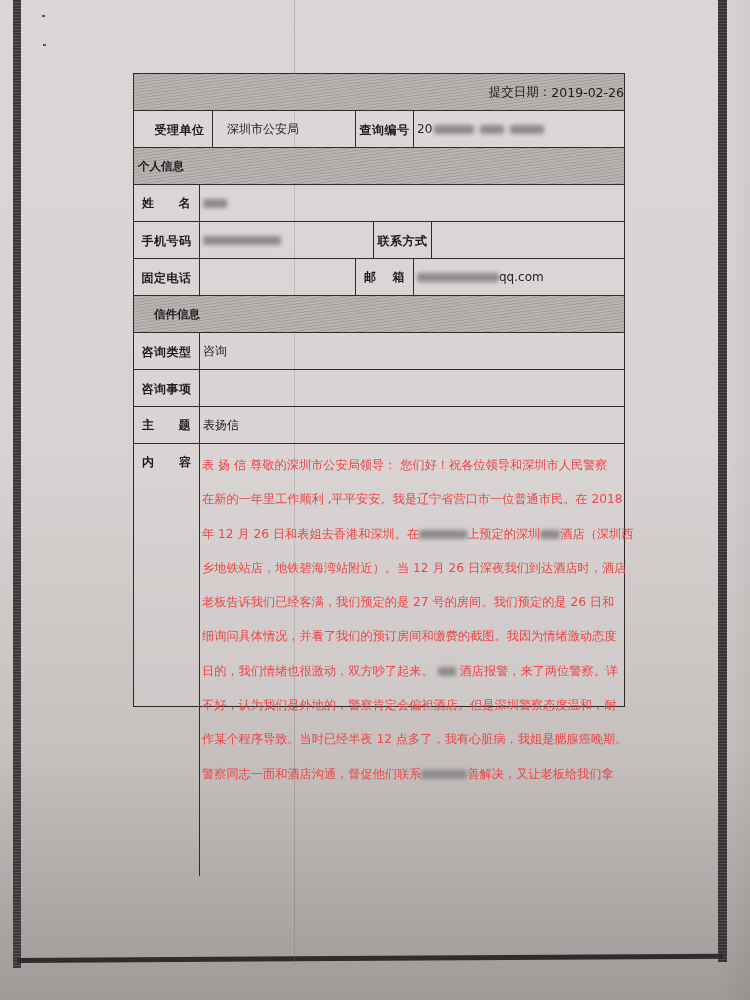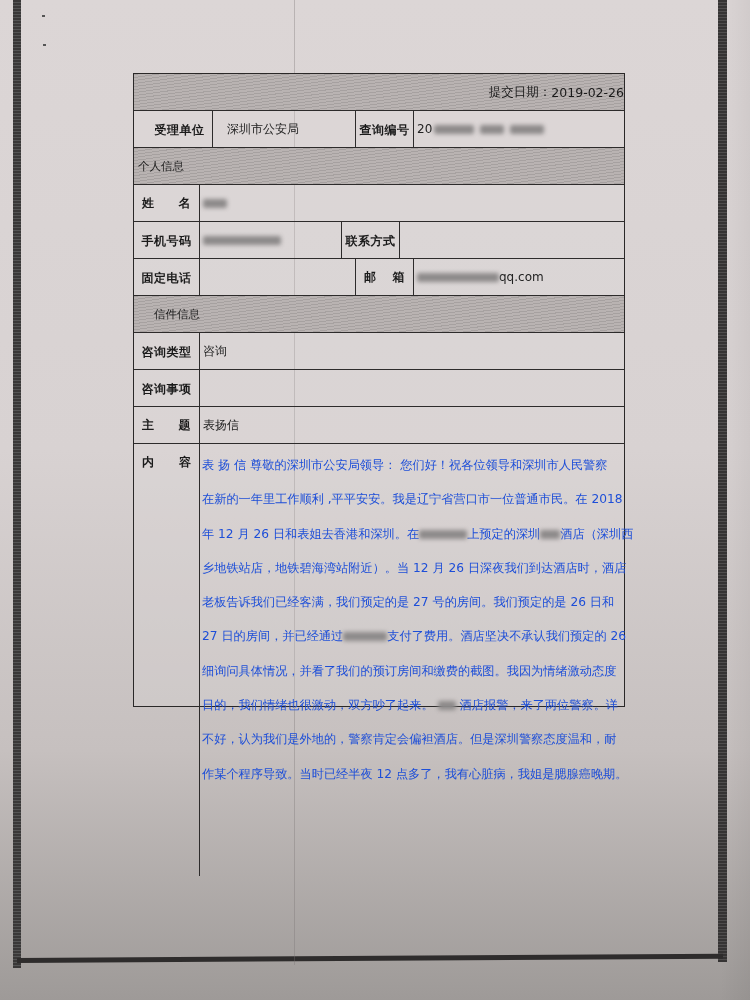--- a/index.html
+++ b/index.html
@@ -47,38 +47,38 @@
   .cell {
     position:absolute; top:0; height:100%; box-sizing:border-box;
     display:flex; align-items:center; font-size:12px; color:#1a1a1a;
   }
   .label {
     font-weight:bold; justify-content:center; border-right:1.5px solid #2d2b2b;
     letter-spacing:0.5px; padding-top:2px;
   }
   .label.spread { justify-content:space-between; padding:0 8px; }
   .value { padding-left:3px; font-size:12px; color:#222; }
-  .section-title { font-weight:normal; font-size:11.5px; padding-left:4px; }
+  .section-title { font-weight:bold; font-size:11.5px; padding-left:4px; }
   .date { right:0; justify-content:flex-end; padding-right:0; font-size:12.5px; color:#1b1b1b; }
   .blur {
     display:inline-block; height:9px; background:#8d8a8a; filter: blur(2px); border-radius:2px;
     vertical-align:middle;
   }
   .content-row { position:absolute; left:0; top:370px; width:100%; height:432px; }
   .content-label {
     position:absolute; left:0; top:0; width:66px; height:100%;
     border-right:1.5px solid #2d2b2b; box-sizing:border-box;
   }
   .content-label-inner {
     display:flex; justify-content:space-between; padding:10px 8px 0 8px;
     font-weight:bold; font-size:12px; color:#1a1a1a;
   }
   .content-text {
     position:absolute; left:68px; top:0; width:422px; height:100%;
-    font-size:12.2px; color:#1d4ed8; line-height:34.3px; padding-top:4px; box-sizing:border-box;
+    font-size:12.2px; color:#ef4444; line-height:34.3px; padding-top:4px; box-sizing:border-box;
   }
   .line { white-space:nowrap; display:block; height:34.3px; }
 </style>
 </head>
 <body>
 
 <div class="shade-right"></div>
 <div class="border-left"></div>
 <div class="border-right"></div>
 <div class="border-bottom"></div>
@@ -120,21 +120,21 @@
     <div class="cell value" style="left:66px;width:200px;">
       <span class="blur" style="width:24px;"></span>
     </div>
   </div>
 
   <div class="row" style="top:148px;">
     <div class="cell label" style="left:0;width:66px;">手机号码</div>
     <div class="cell value" style="left:66px;width:155px;">
       <span class="blur" style="width:78px;"></span>
     </div>
-    <div class="cell label" style="left:207px;width:59px;border-left:1.5px solid #2d2b2b;">联系方式</div>
+    <div class="cell label" style="left:239px;width:59px;border-left:1.5px solid #2d2b2b;">联系方式</div>
     <div class="cell value" style="left:280px;width:210px;"></div>
   </div>
 
   <div class="row" style="top:185px;">
     <div class="cell label" style="left:0;width:66px;">固定电话</div>
     <div class="cell value" style="left:66px;width:155px;"></div>
     <div class="cell label spread" style="left:221px;width:59px;border-left:1.5px solid #2d2b2b;">
       <span>邮</span>
       <span>箱</span>
     </div>
@@ -172,20 +172,20 @@
         <span>内</span>
         <span>容</span>
       </div>
     </div>
     <div class="content-text">
       <span class="line"><span>表 扬 信  尊敬的深圳市公安局领导：  您们好！祝各位领导和深圳市人民警察</span></span>
       <span class="line"><span>在新的一年里工作顺利 ,平平安安。我是辽宁省营口市一位普通市民。在 2018</span></span>
       <span class="line"><span>年 12 月 26 日和表姐去香港和深圳。在</span><span class="blur" style="width:48px;"></span><span>上预定的深圳</span><span class="blur" style="width:20px;"></span><span>酒店（深圳西</span></span>
       <span class="line"><span>乡地铁站店，地铁碧海湾站附近）。当 12 月 26 日深夜我们到达酒店时，酒店</span></span>
       <span class="line"><span>老板告诉我们已经客满，我们预定的是 27 号的房间。我们预定的是 26 日和</span></span>
-      <span class="line"><span>27 日的房间，并已经通过</span><span class="blur" style="width:44px;"></span><span>支付了费用。酒店坚决不承认我们预定的 26</span></span>
       <span class="line"><span>细询问具体情况，并看了我们的预订房间和缴费的截图。我因为情绪激动态度</span></span>
       <span class="line"><span>日的，我们情绪也很激动，双方吵了起来。</span><span class="blur" style="width:18px;margin:0 4px;"></span><span>酒店报警，来了两位警察。详</span></span>
       <span class="line"><span>不好，认为我们是外地的，警察肯定会偏袒酒店。但是深圳警察态度温和，耐</span></span>
       <span class="line"><span>作某个程序导致。当时已经半夜 12 点多了，我有心脏病，我姐是腮腺癌晚期。</span></span>
+      <span class="line"><span>警察同志一面和酒店沟通，督促他们联系</span><span class="blur" style="width:46px;"></span><span>善解决，又让老板给我们拿</span></span>
     </div>
   </div>
 </div>
 
 </body></html>

